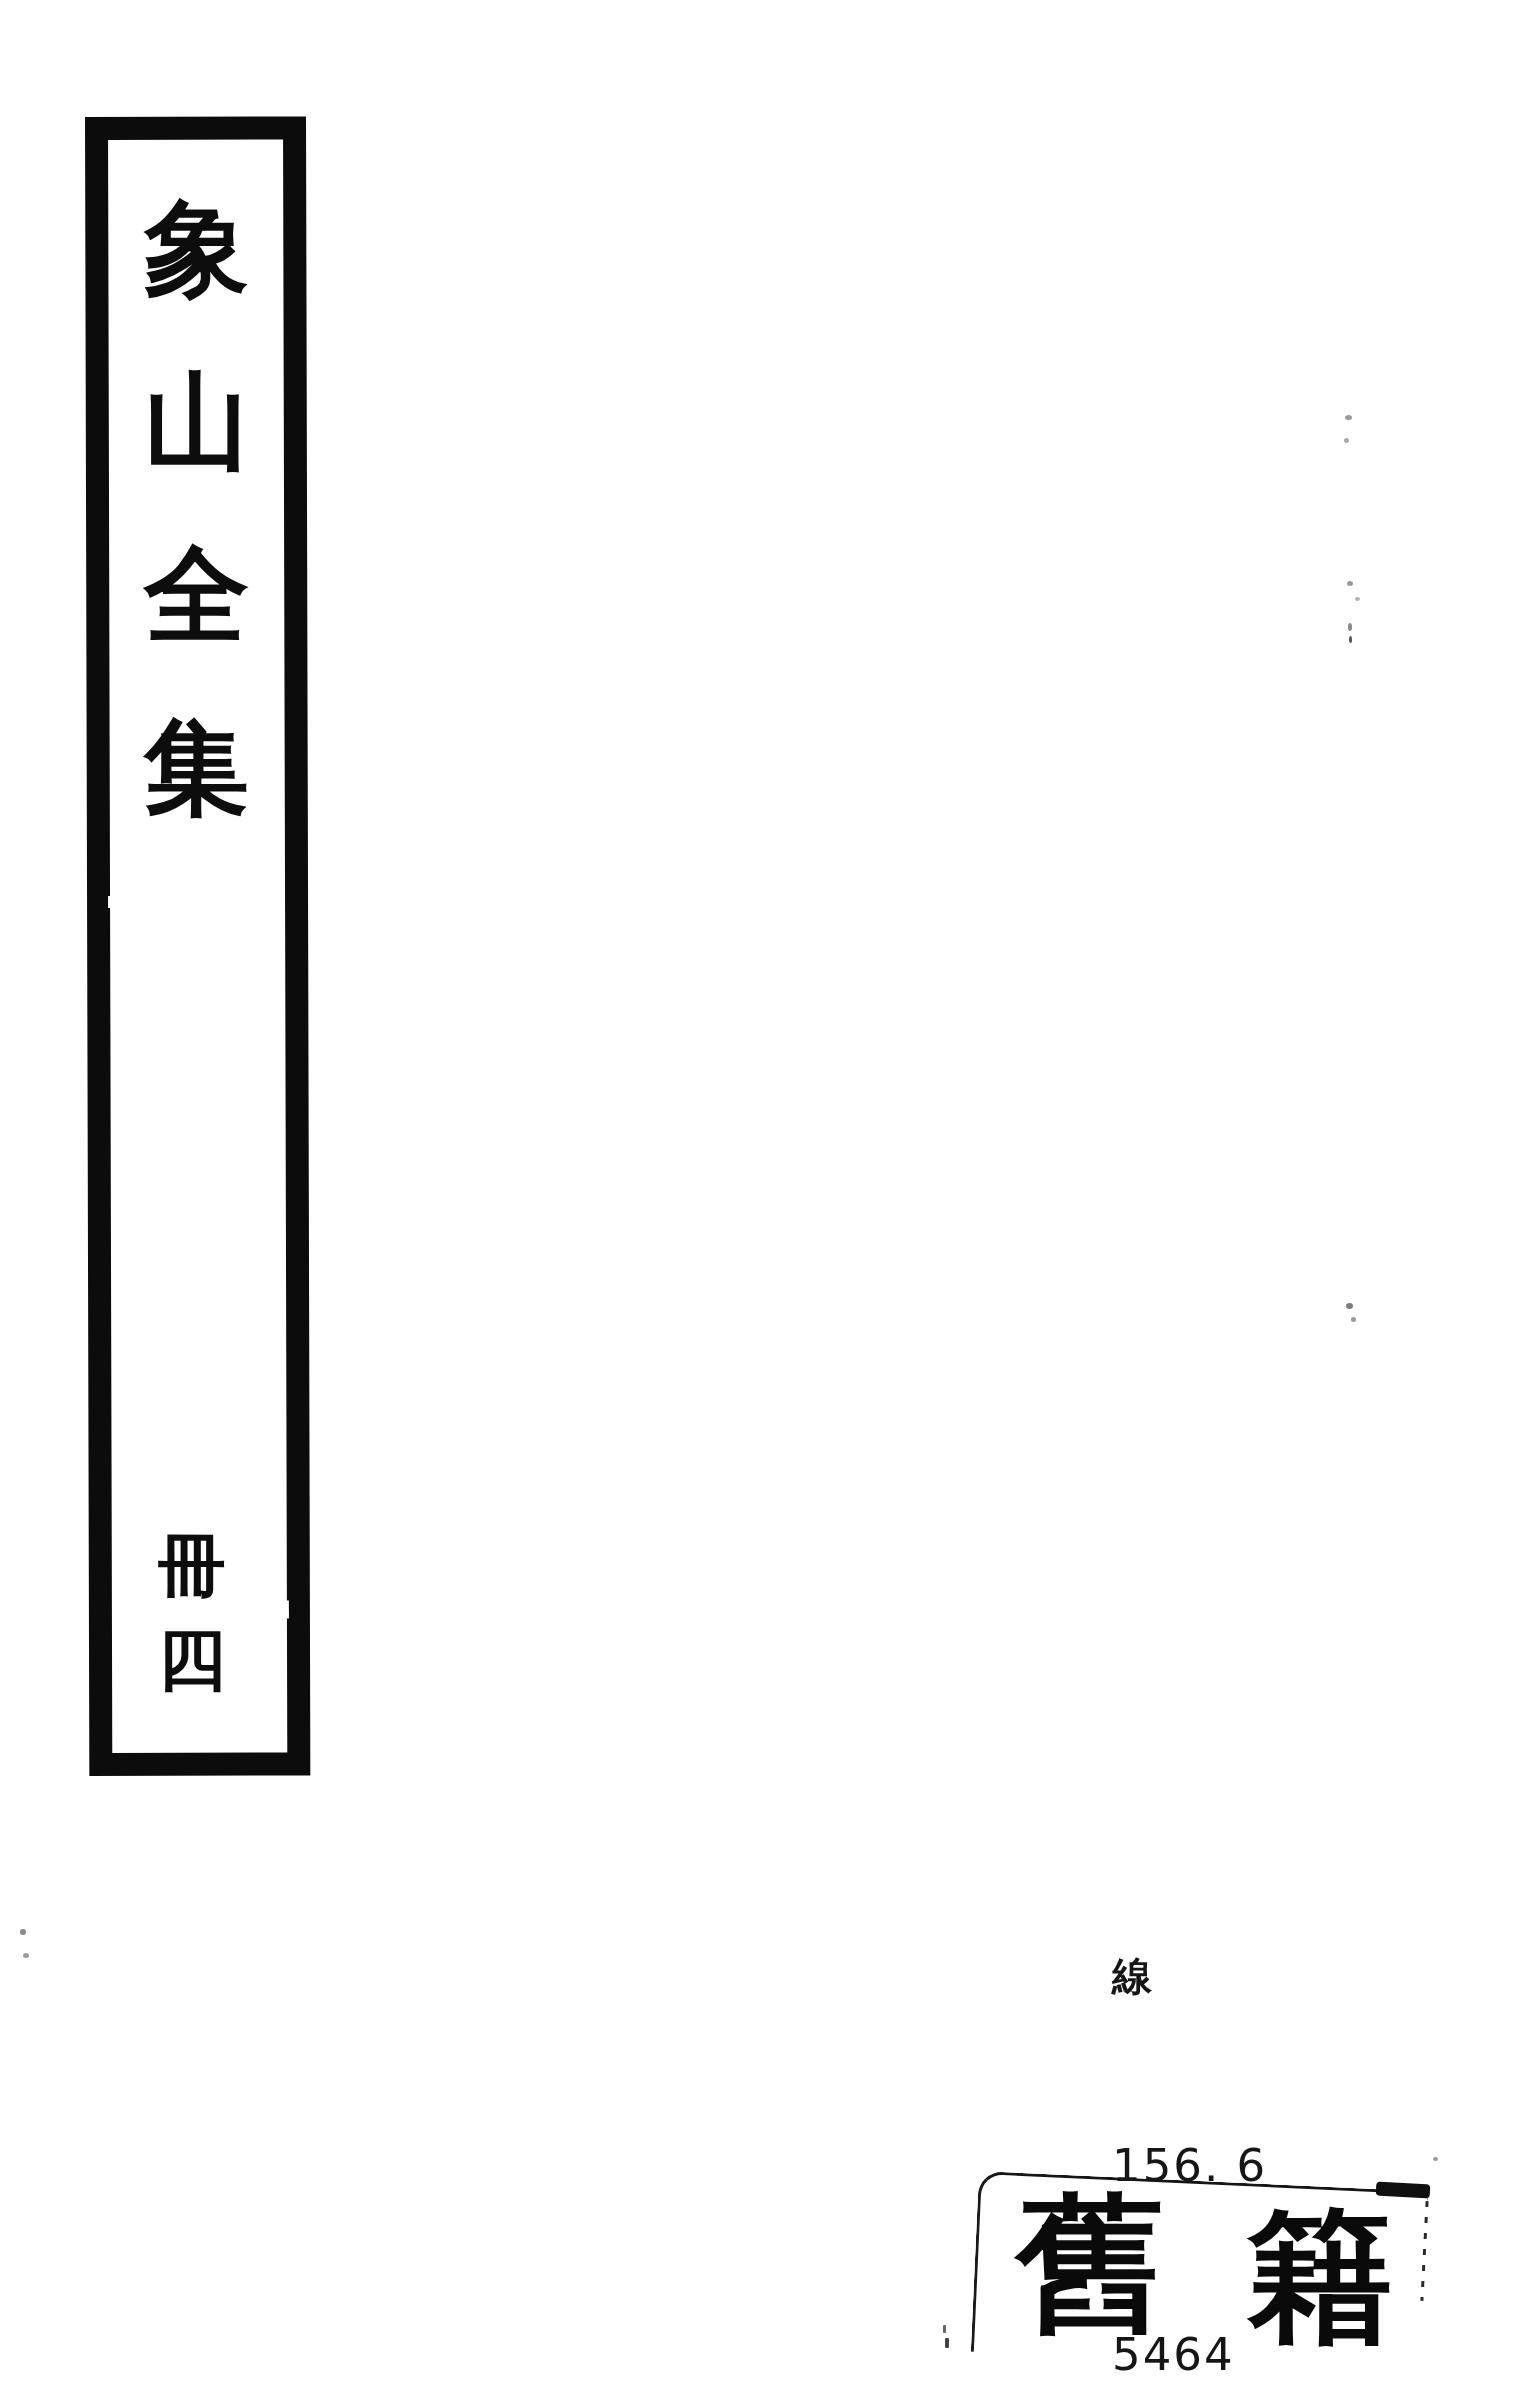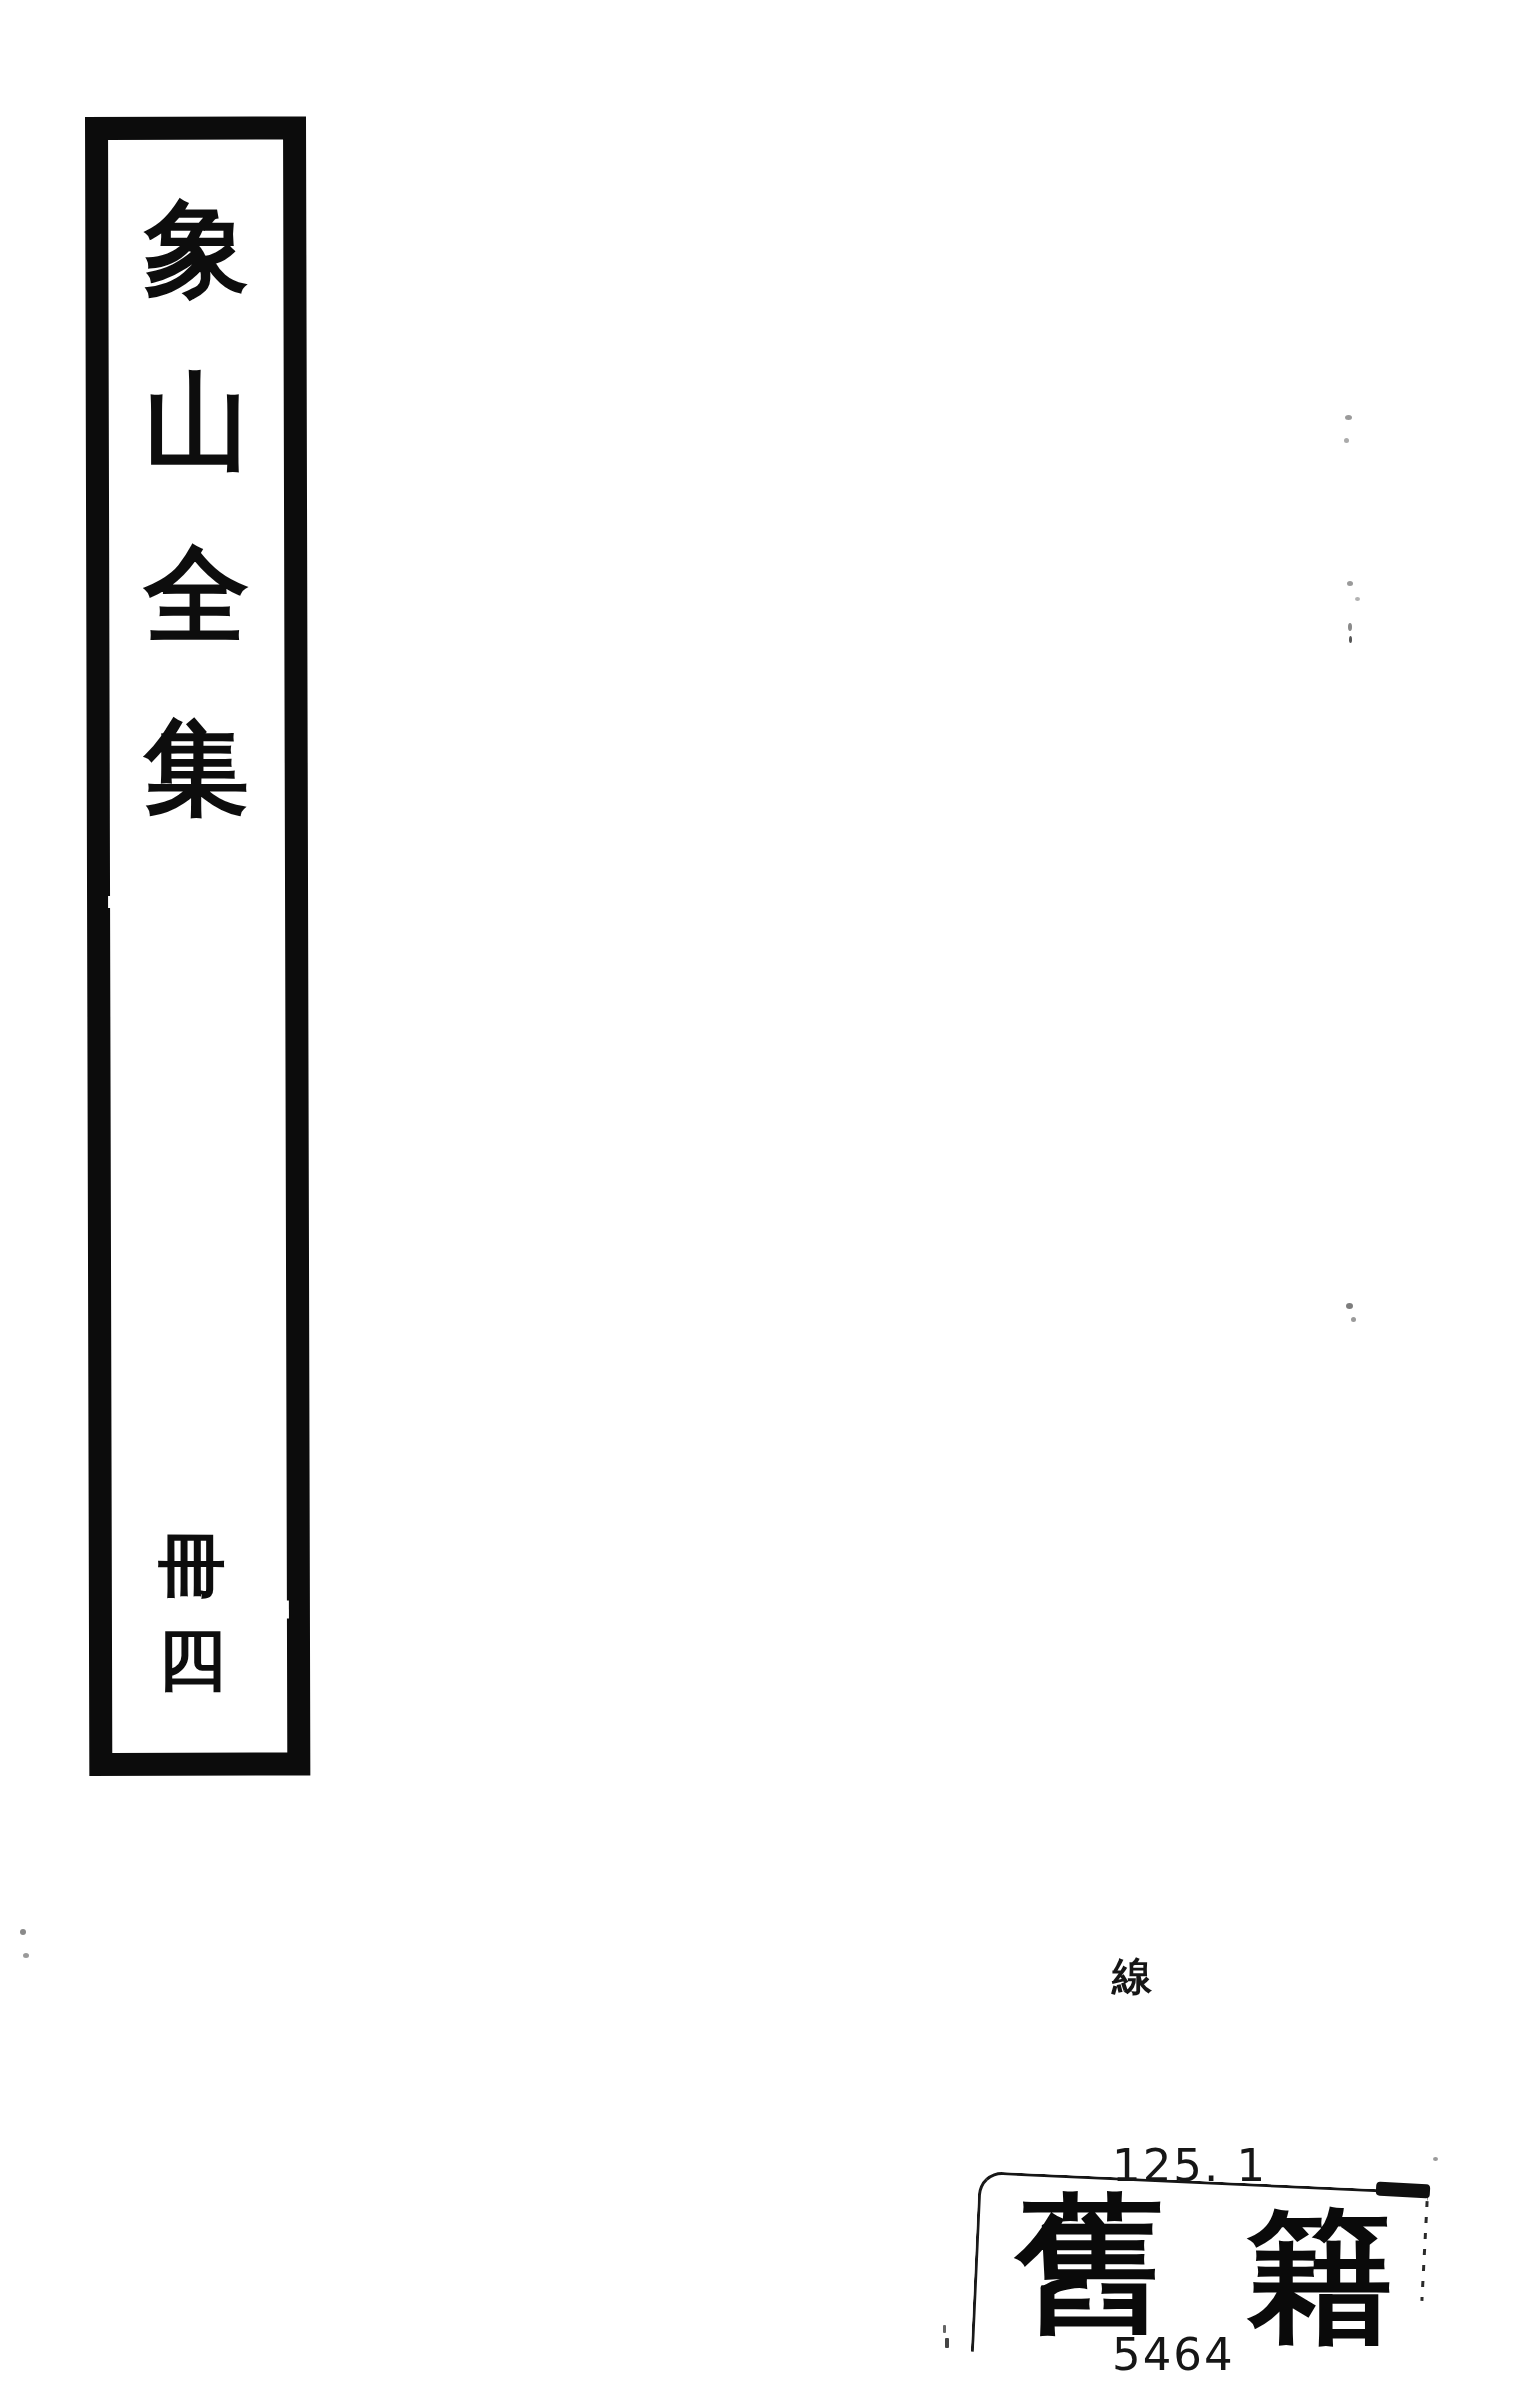--- a/index.html
+++ b/index.html
@@ -142,21 +142,21 @@
     <span>集</span>
   </div>
 
   <div class="volume-number">
     <span>冊</span>
     <span>四</span>
   </div>
 
   <div class="call-number">
     <div class="cjk-line">線</div>
-    <div>125. 1</div>
+    <div>156. 6</div>
     <div>5464</div>
     
     
   </div>
 
   <div class="stamp-frame"></div>
   <div class="stamp-right-edge"></div>
   <div class="stamp-blotch"></div>
   <div class="stamp-char c1">舊</div>
   <div class="stamp-char c2">籍</div>

